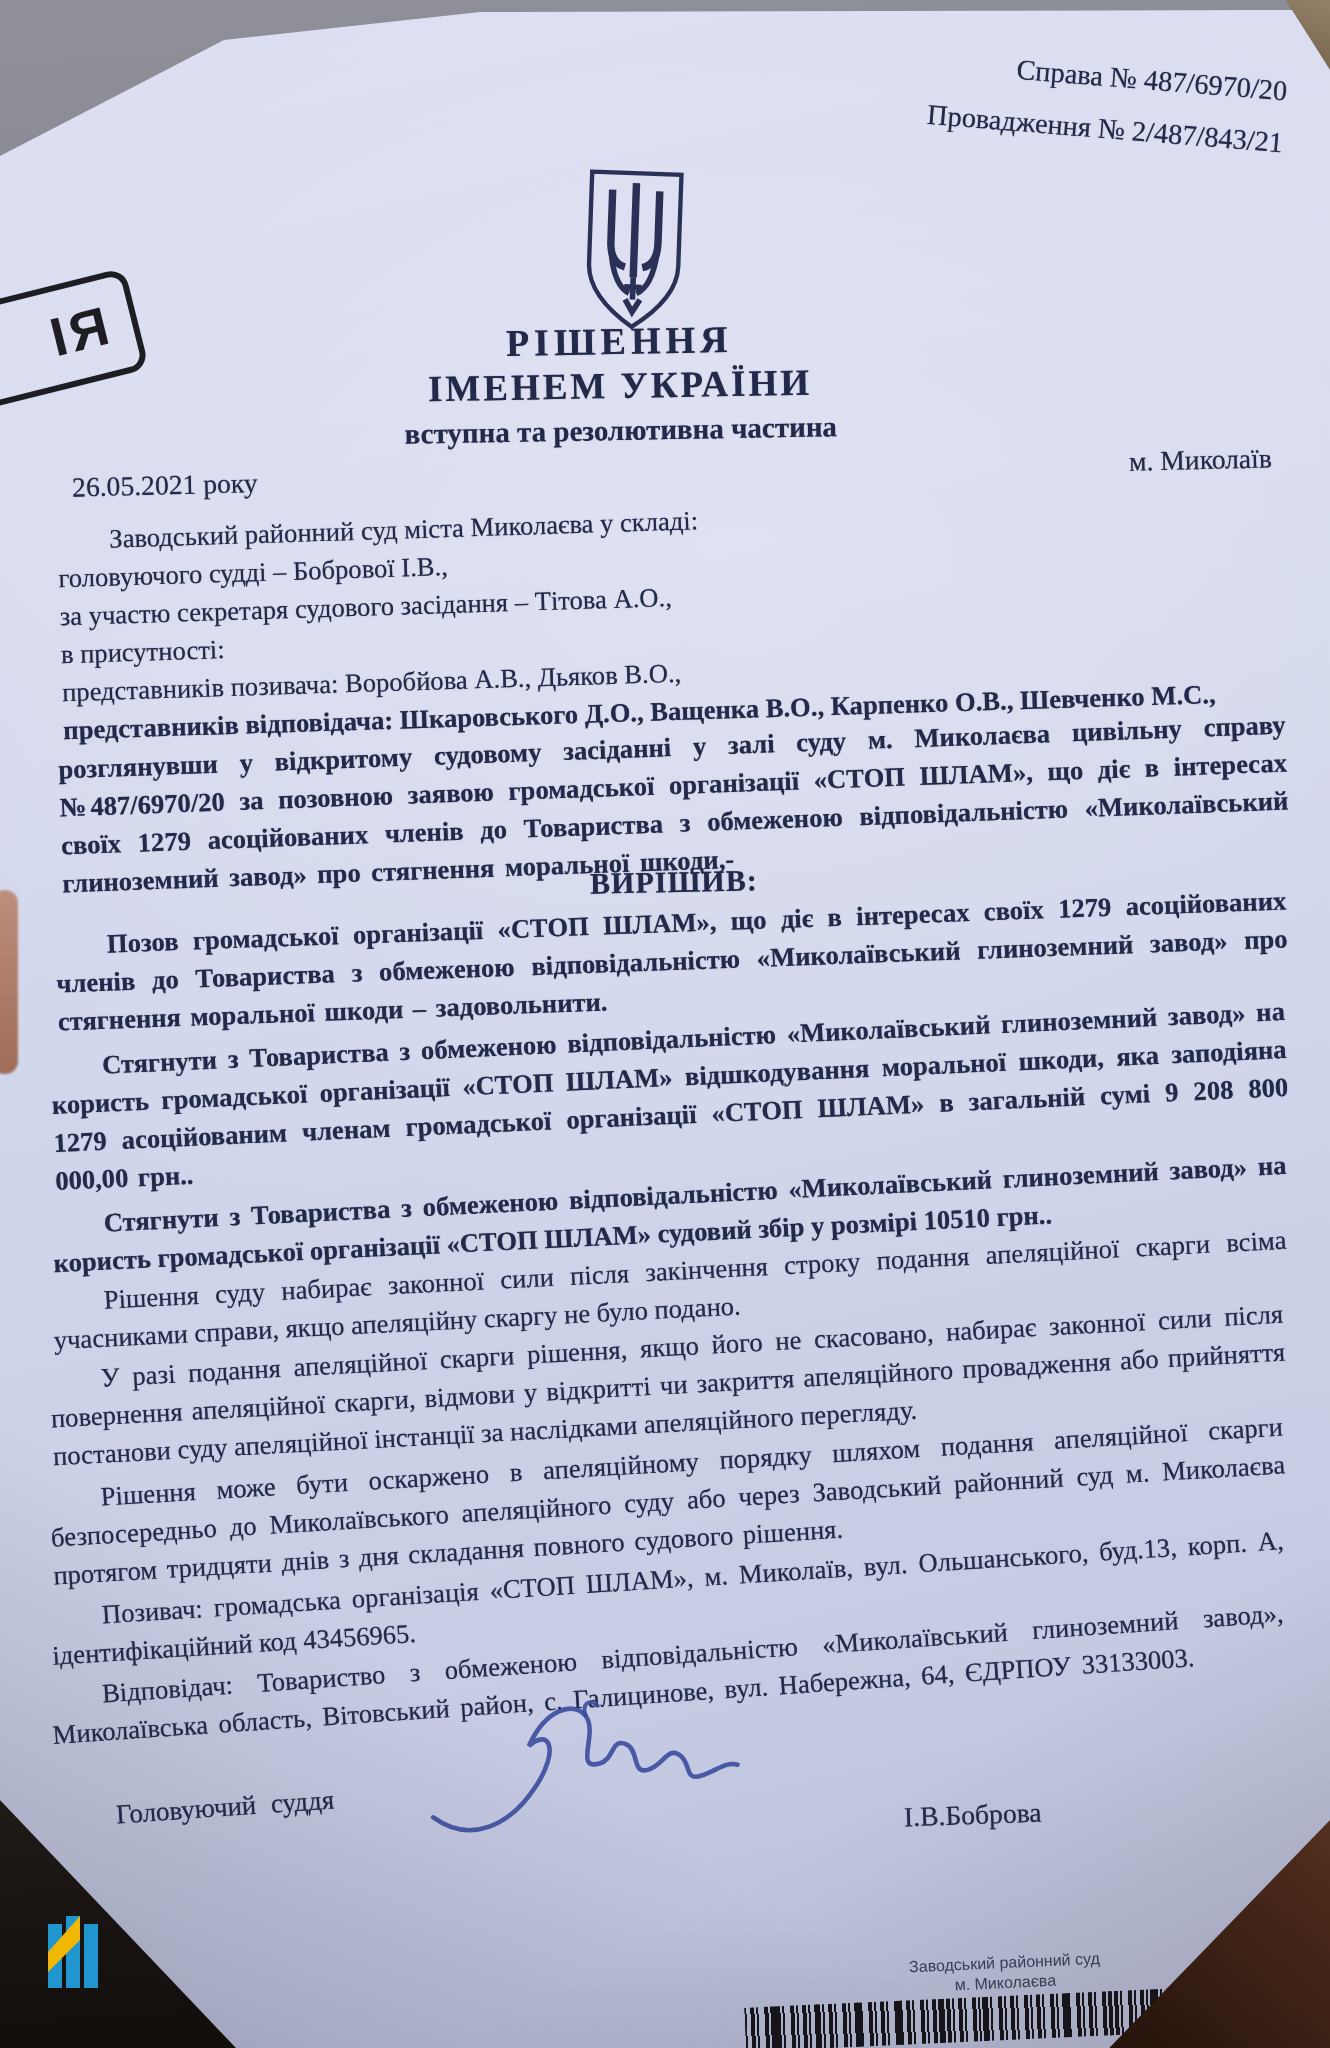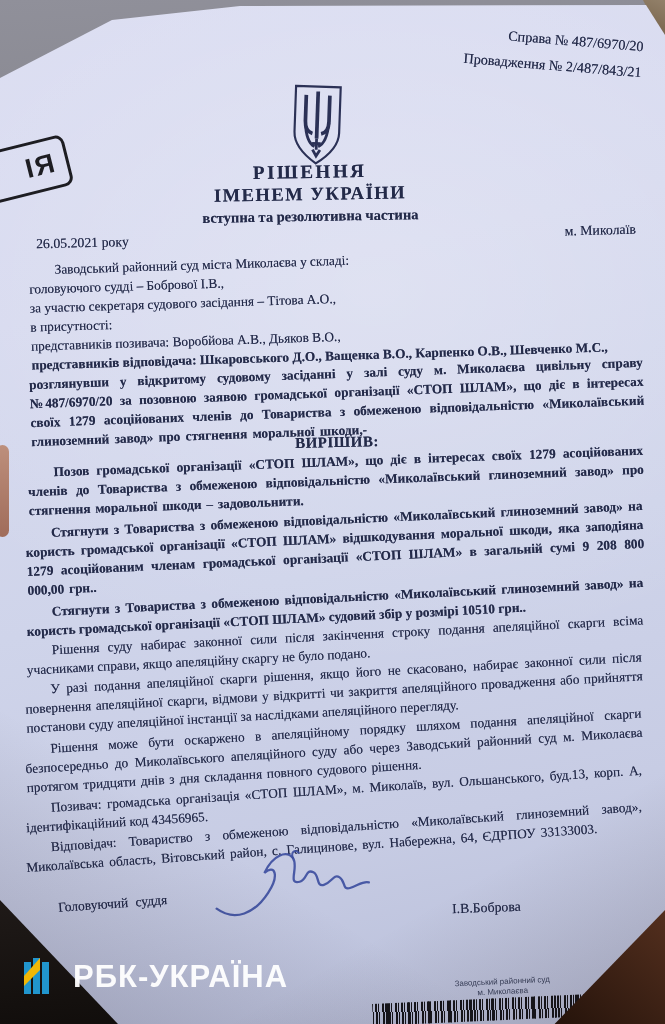--- a/index.html
+++ b/index.html
@@ -170,15 +170,14 @@
     <span>
       <svg width="38" height="38" viewBox="0 0 38 38">
         <g>
           <rect x="0" y="6" width="7" height="32" fill="#2196ce"></rect>
           <rect x="9" y="2" width="7" height="36" fill="#2196ce"></rect>
           <rect x="18" y="6" width="7" height="32" fill="#2196ce"></rect>
           <polygon points="0,20 16,2 16,14 0,30" fill="#f2b705"></polygon>
         </g>
       </svg>
     </span>
-    <span class="wm-text">РБК-УКРАЇНА</span>
   </div>
 </div>
 
 </body></html>

